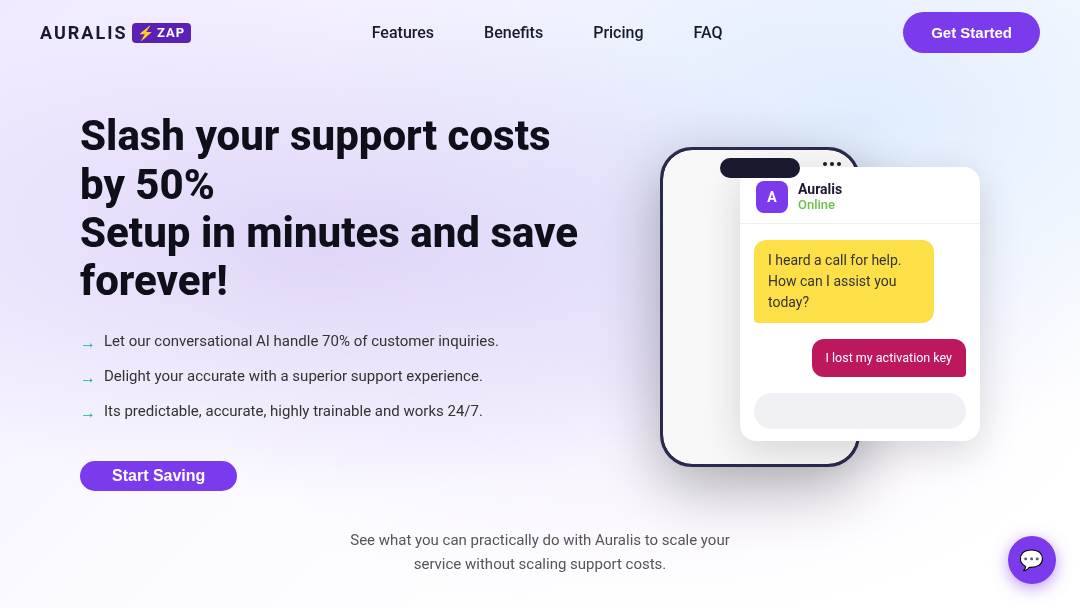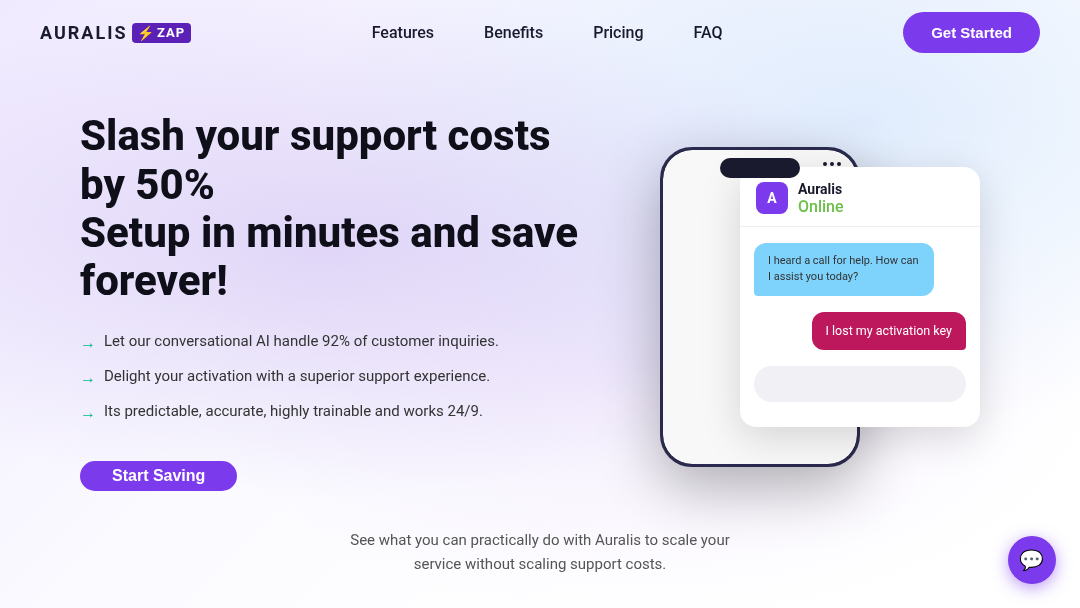--- a/index.html
+++ b/index.html
@@ -228,37 +228,37 @@
       font-weight: 700;
     }
 
     .chat-name {
       font-size: 14px;
       font-weight: 700;
       color: #1a1a2e;
     }
 
     .chat-status {
-      font-size: 16px;
+      font-size: 13px;
       color: #6cc04a;
       font-weight: 500;
     }
 
     .chat-messages {
       padding: 16px 14px;
       display: flex;
       flex-direction: column;
       gap: 16px;
     }
 
     .msg-bot {
-      background: #7dd3fc;
+      background: #fde047;
       border-radius: 12px 12px 12px 4px;
       padding: 10px 14px;
-      font-size: 11px;
+      font-size: 14px;
       color: #333;
       max-width: 85%;
       line-height: 1.5;
     }
 
     .msg-user {
       background: #be185d;
       border-radius: 12px 12px 4px 12px;
       padding: 10px 14px;
       font-size: 12.5px;
@@ -364,29 +364,29 @@
 <div class="hero">
   <div class="hero-content">
     <h1 class="hero-title">
       <span>Slash your support costs by 50%</span><br>
       <span>Setup in minutes and save forever!</span>
     </h1>
 
     <ul class="hero-bullets">
       <li>
         <span class="arrow-icon">→</span>
-        <span>Let our conversational AI handle 92% of customer inquiries.</span>
+        <span>Let our conversational AI handle 70% of customer inquiries.</span>
       </li>
       <li>
         <span class="arrow-icon">→</span>
-        <span>Delight your activation with a superior support experience.</span>
+        <span>Delight your accurate with a superior support experience.</span>
       </li>
       <li>
         <span class="arrow-icon">→</span>
-        <span>Its predictable, accurate, highly trainable and works 24/9.</span>
+        <span>Its predictable, accurate, highly trainable and works 24/7.</span>
       </li>
     </ul>
 
     <button class="btn-start-saving">Start Saving</button>
   </div>
 
   <div class="hero-visual">
 
     <div class="phone-outer">
       <div class="phone-notch"></div>

